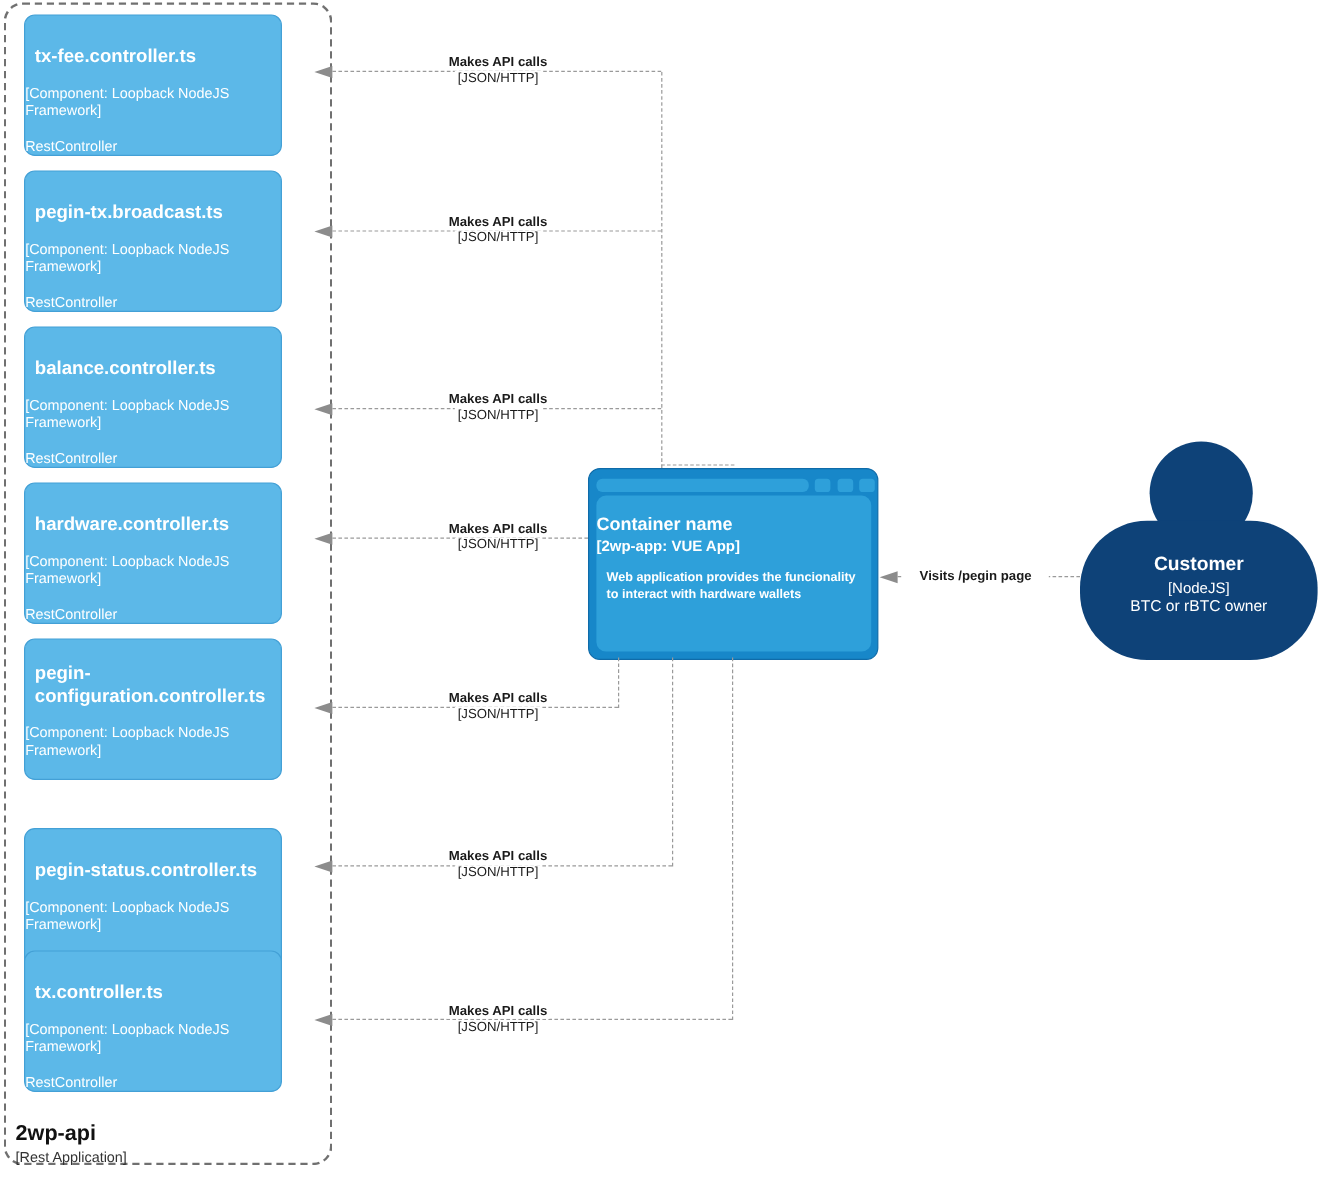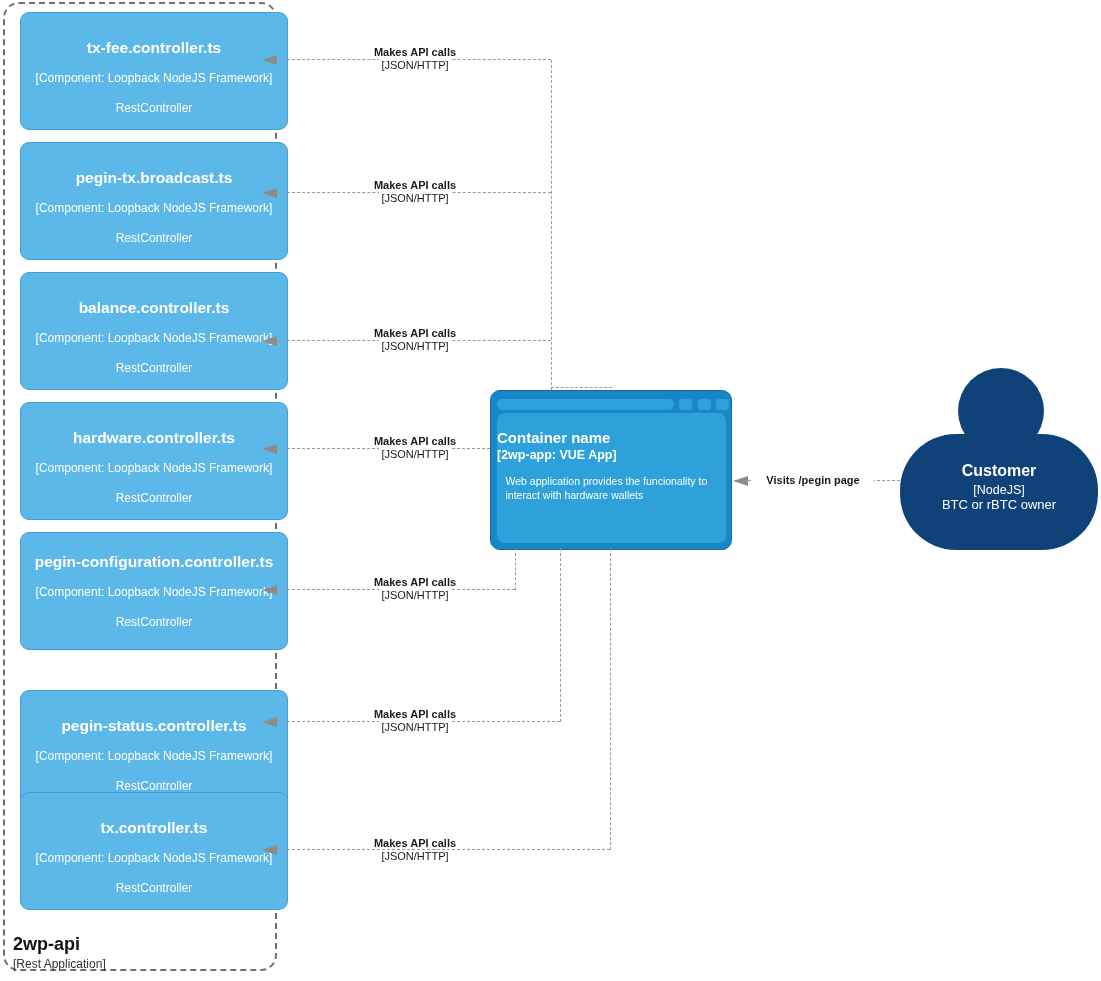--- a/index.html
+++ b/index.html
@@ -11,43 +11,43 @@
   .boundary{
     position:absolute;left:3px;top:2px;width:274px;height:969px;
     border:2px dashed #707070;border-radius:16px;box-sizing:border-box;
   }
   .boundary-label{position:absolute;left:13px;top:934px;}
   .boundary-name{font-size:18px;font-weight:bold;color:#111;}
   .boundary-type{font-size:12px;color:#333;margin-top:2px;}
 
   
   .component{
-    position:absolute;left:20px;width:268px;height:118px;box-sizing:border-box;
+    position:absolute;left:20px;width:215px;height:118px;box-sizing:border-box;
     background:var(--component_fill);border:1px solid #43a0d6;border-radius:9px;
-    color:#fff;text-align:center;padding-top:26px;
+    color:#fff;padding-top:26px;
   }
   .component .c-title{font-size:15.5px;font-weight:bold;line-height:1.2;padding:0 8px;}
   .component .c-meta{font-size:12px;margin-top:13px;line-height:1.2;}
   .component .c-tech{font-size:12px;margin-top:16px;}
 
   
   .browser{
     position:absolute;left:490px;top:390px;width:242px;height:160px;
     background:var(--container_frame);border:1px solid #0f6ba9;border-radius:10px;box-sizing:border-box;
   }
   .browser-bar{position:absolute;left:6px;top:8px;width:177px;height:11px;border-radius:5px;background:var(--container_panel);}
   .browser-btn{position:absolute;top:8px;width:13px;height:11px;border-radius:3px;background:var(--container_panel);}
   .btn1{left:188px;} .btn2{left:207px;} .btn3{left:225px;}
   .browser-panel{
     position:absolute;left:6px;top:22px;width:229px;height:130px;border-radius:8px;
     background:var(--container_panel);color:#fff;padding-top:16px;box-sizing:border-box;
   }
   .browser-panel .p-title{font-size:15px;font-weight:bold;}
   .browser-panel .p-sub{font-size:12.5px;font-weight:bold;margin-top:2px;}
-  .browser-panel .p-desc{font-size:10.5px;font-weight:normal;line-height:1.35;margin:12px auto 0;width:212px;}
+  .browser-panel .p-desc{font-size:10.5px;font-weight:bold;line-height:1.35;margin:12px auto 0;width:212px;}
 
   
   .person-head{position:absolute;left:958px;top:368px;width:86px;height:86px;border-radius:50%;background:var(--person_fill);}
   .person-body{
     position:absolute;left:900px;top:434px;width:198px;height:116px;border-radius:56px;
     background:var(--person_fill);color:#fff;text-align:center;padding-top:28px;box-sizing:border-box;
   }
   .person-body .p-name{font-size:16px;font-weight:bold;}
   .person-body .p-type{font-size:12.5px;margin-top:3px;}
   .person-body .p-desc{font-size:13px;}

